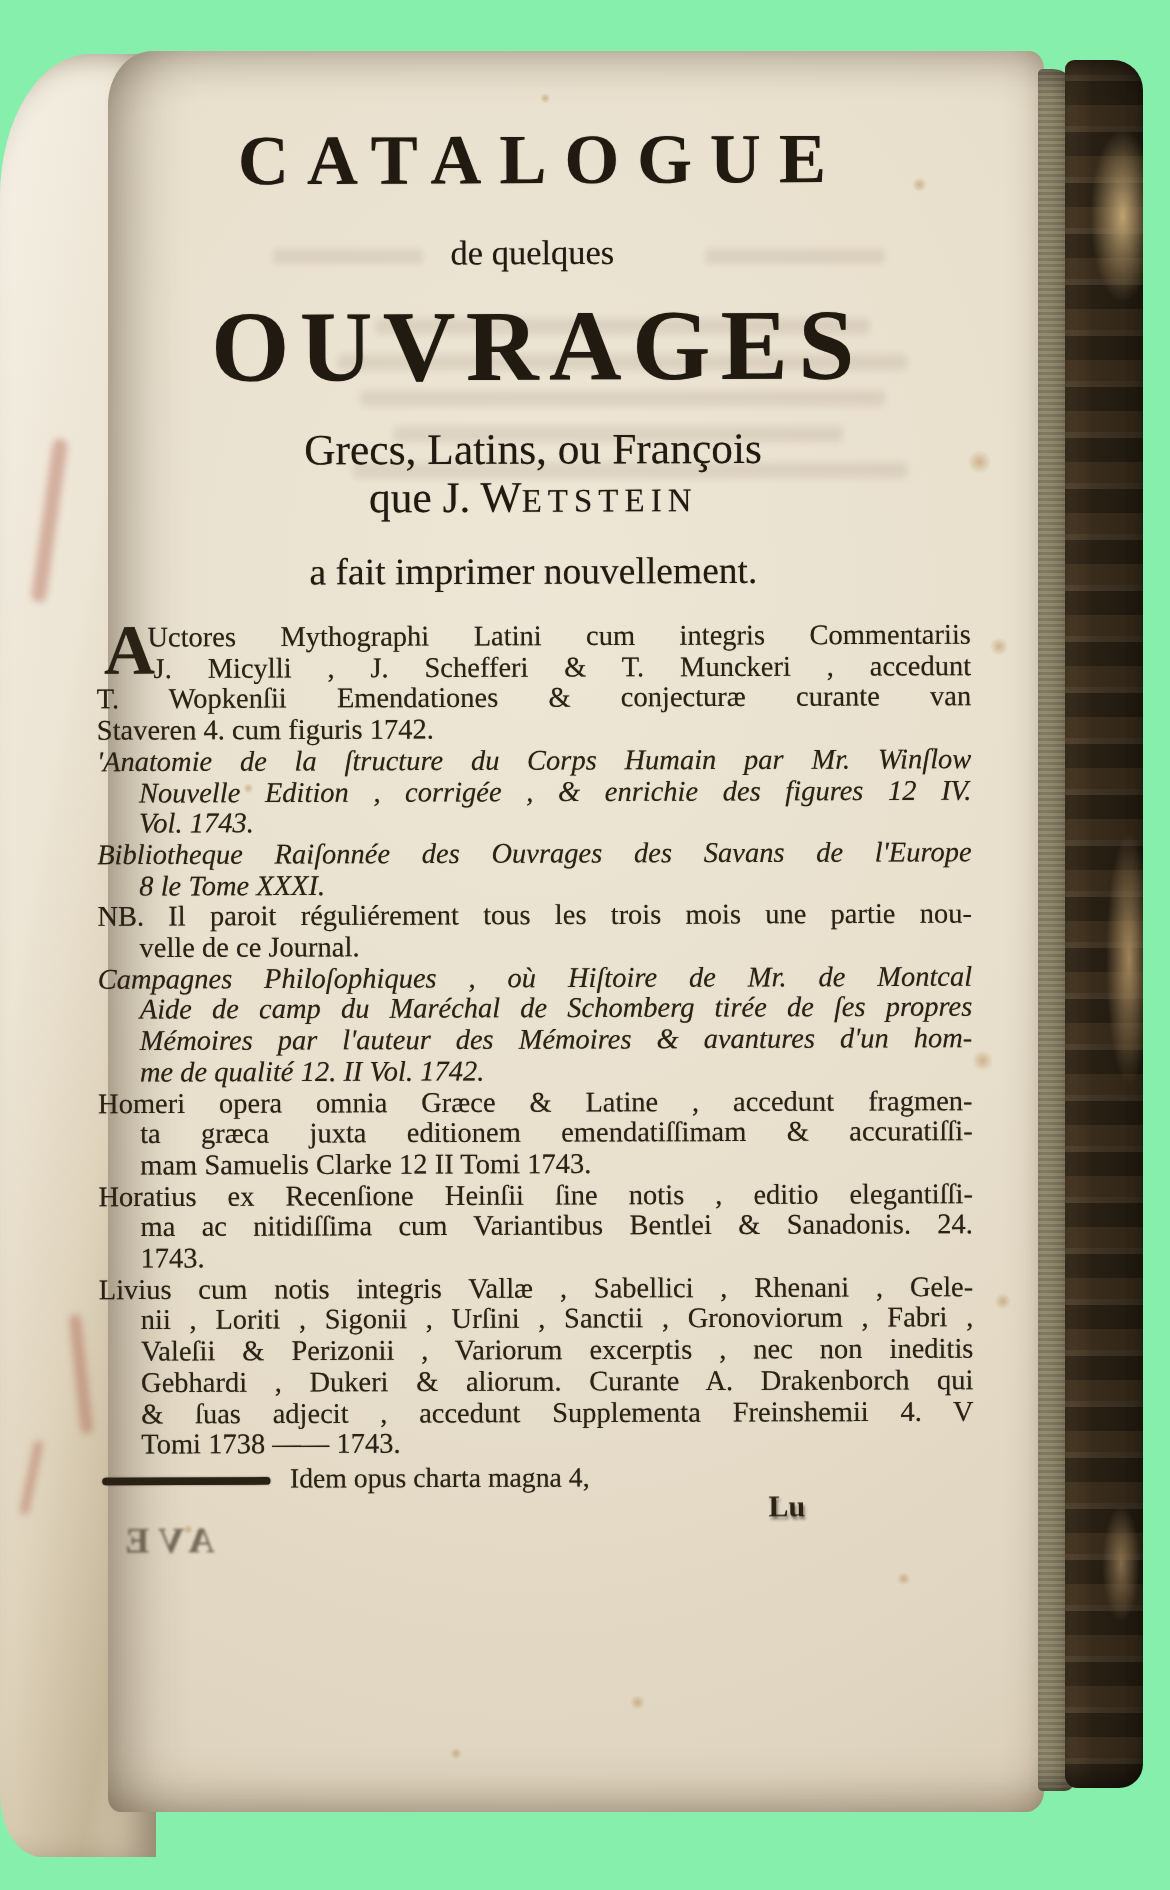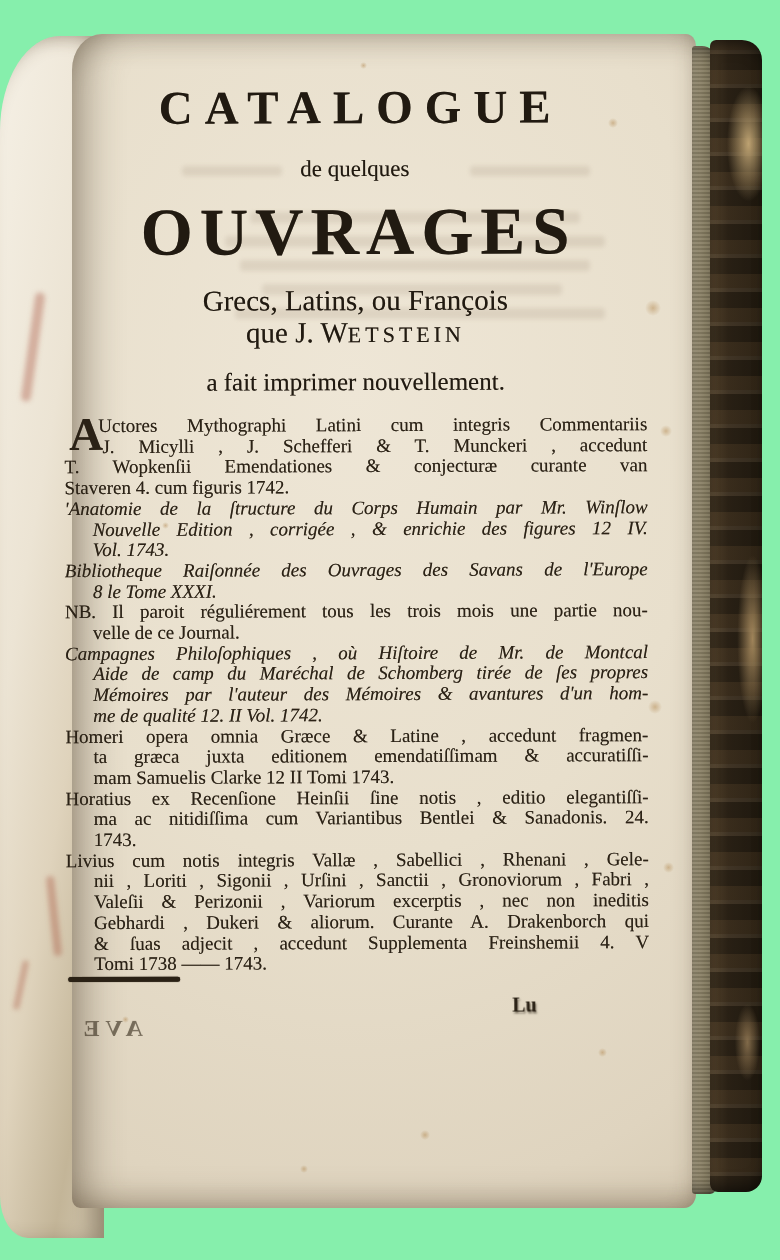--- a/index.html
+++ b/index.html
@@ -171,20 +171,21 @@
         <div class="ln">Livius cum notis integris Vallæ , Sabellici , Rhenani , Gele-</div>
         <div class="ln cont">nii , Loriti , Sigonii , Urſini , Sanctii , Gronoviorum , Fabri ,</div>
         <div class="ln cont">Valeſii &amp; Perizonii , Variorum excerptis , nec non ineditis</div>
         <div class="ln cont">Gebhardi , Dukeri &amp; aliorum. Curante A. Drakenborch qui</div>
         <div class="ln cont">&amp; ſuas adjecit , accedunt Supplementa Freinshemii 4. V</div>
         <div class="ln cont last">Tomi 1738 —— 1743.</div>
       </div>
 
       <div class="idem">
         <span class="idem-rule"></span>
+        <span class="idem-text">Idem opus charta magna 4,</span>
       </div>
 
     </div>
 
     <div class="catchword">Lu</div>
     <div class="thru-text">AVE</div>
 
   </div>
 </div>
 

